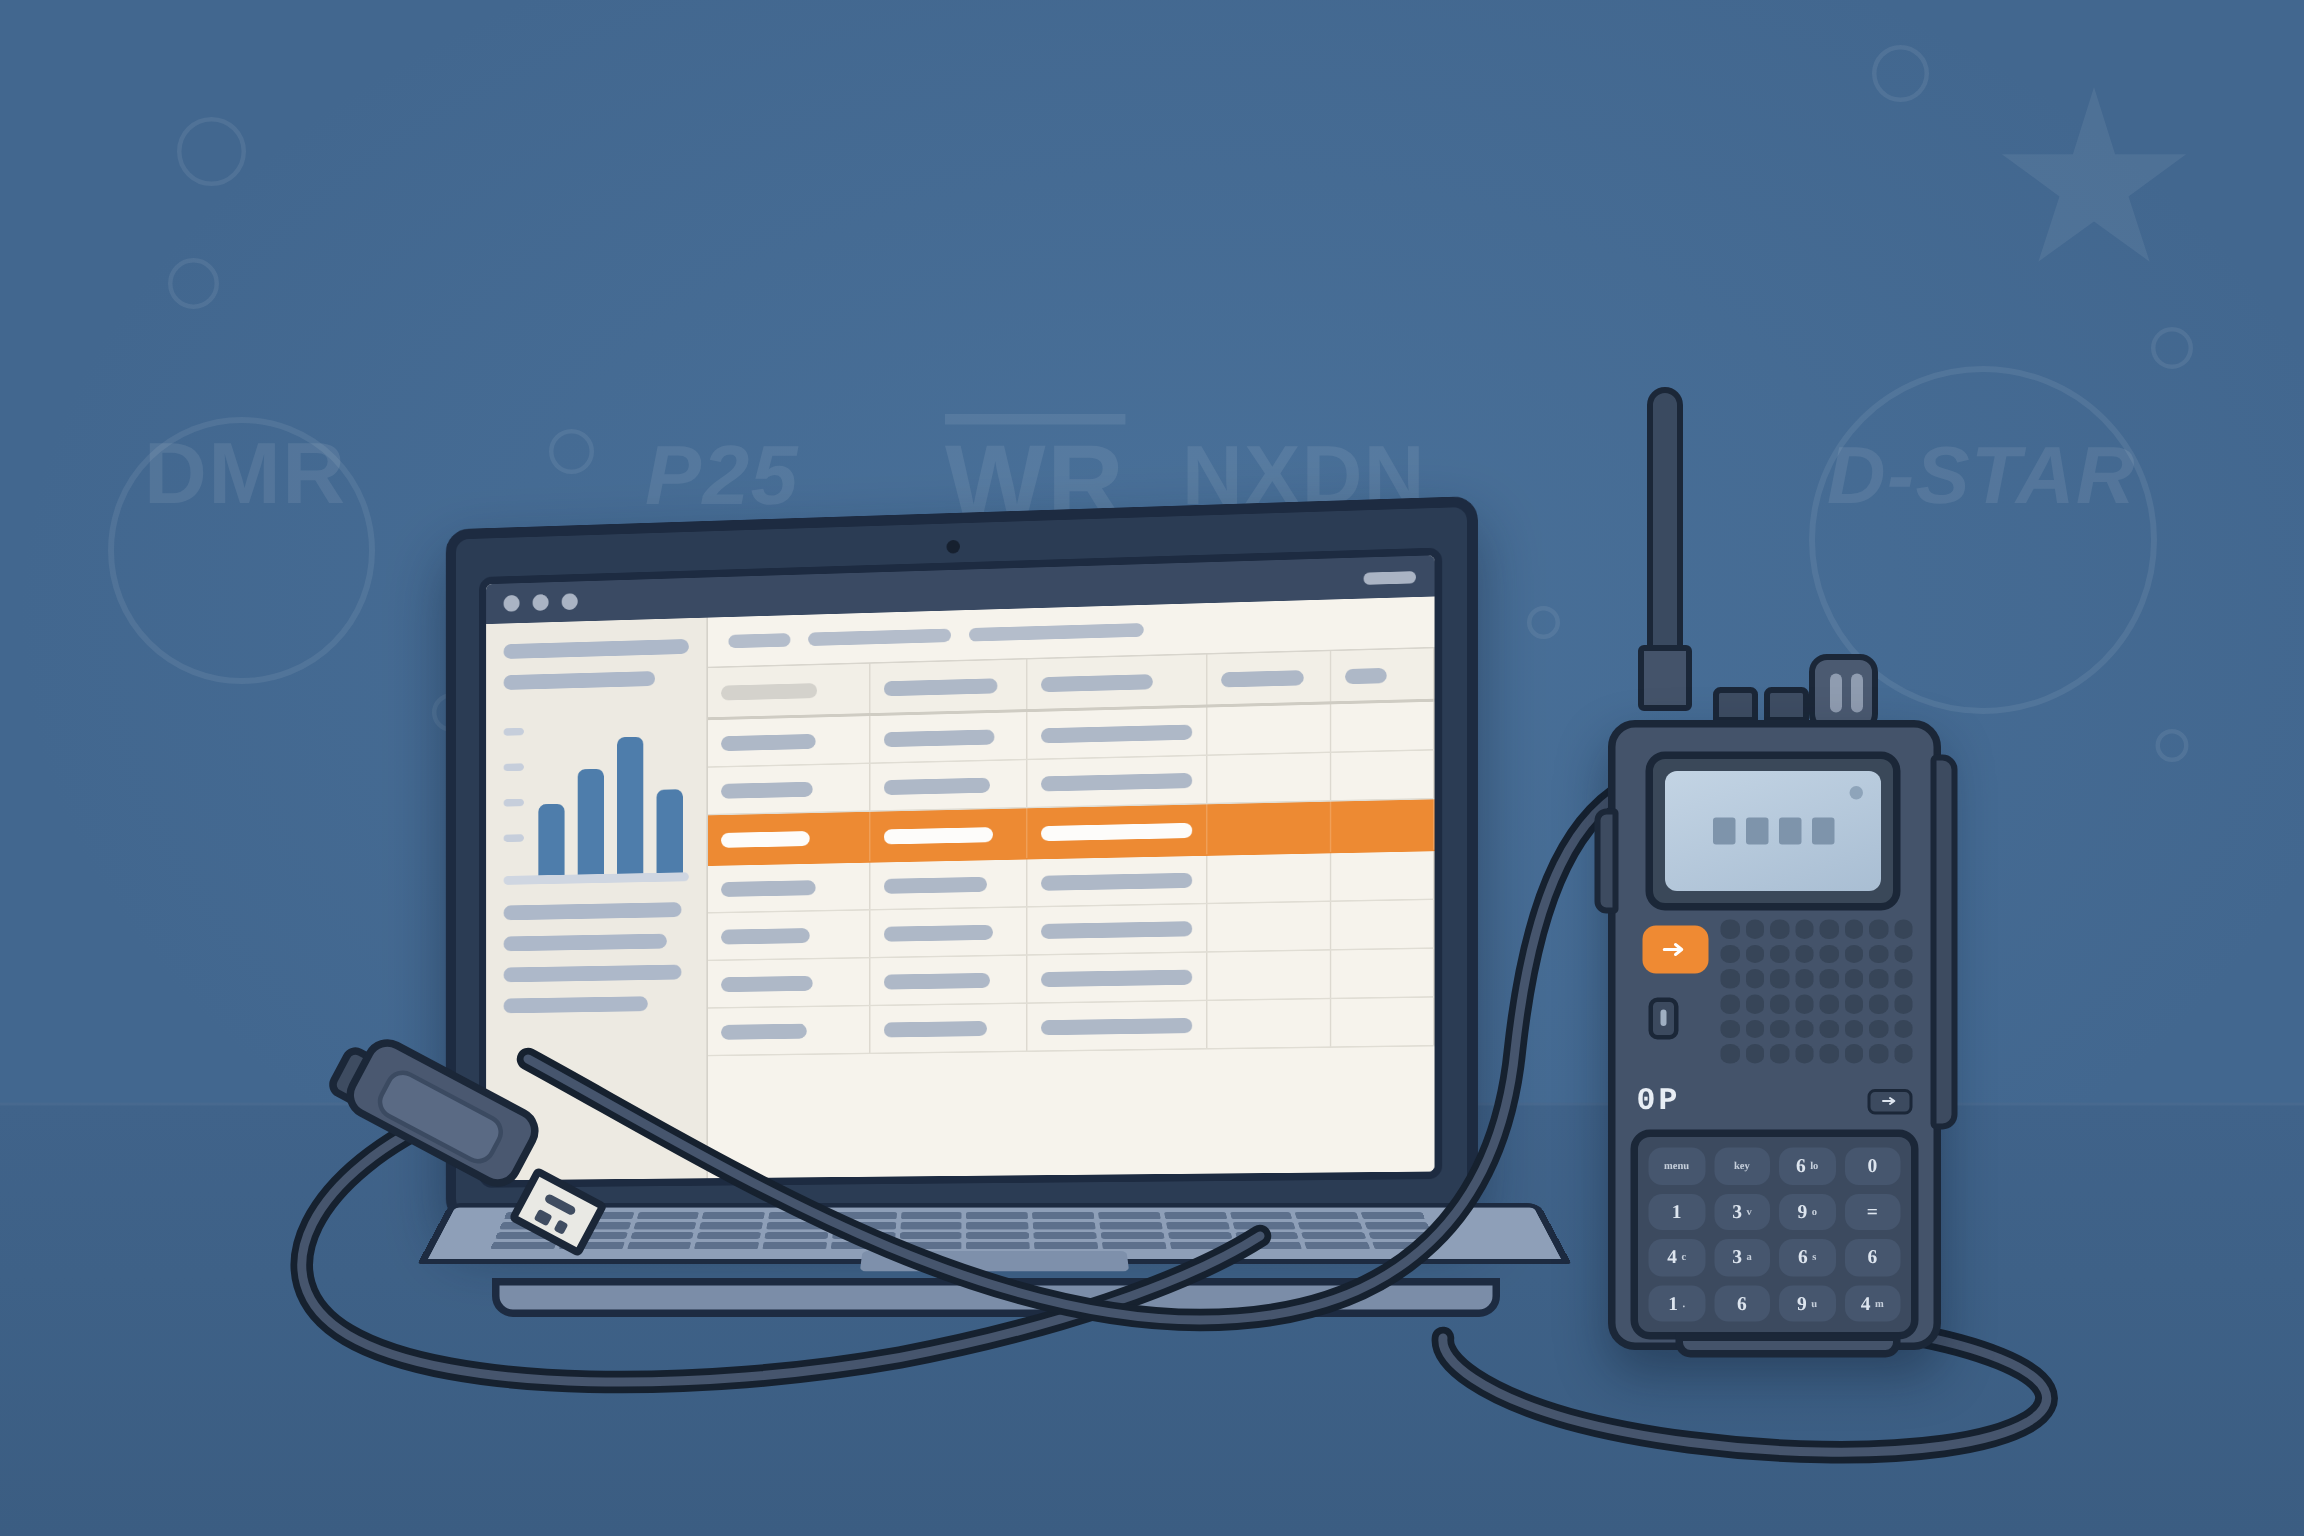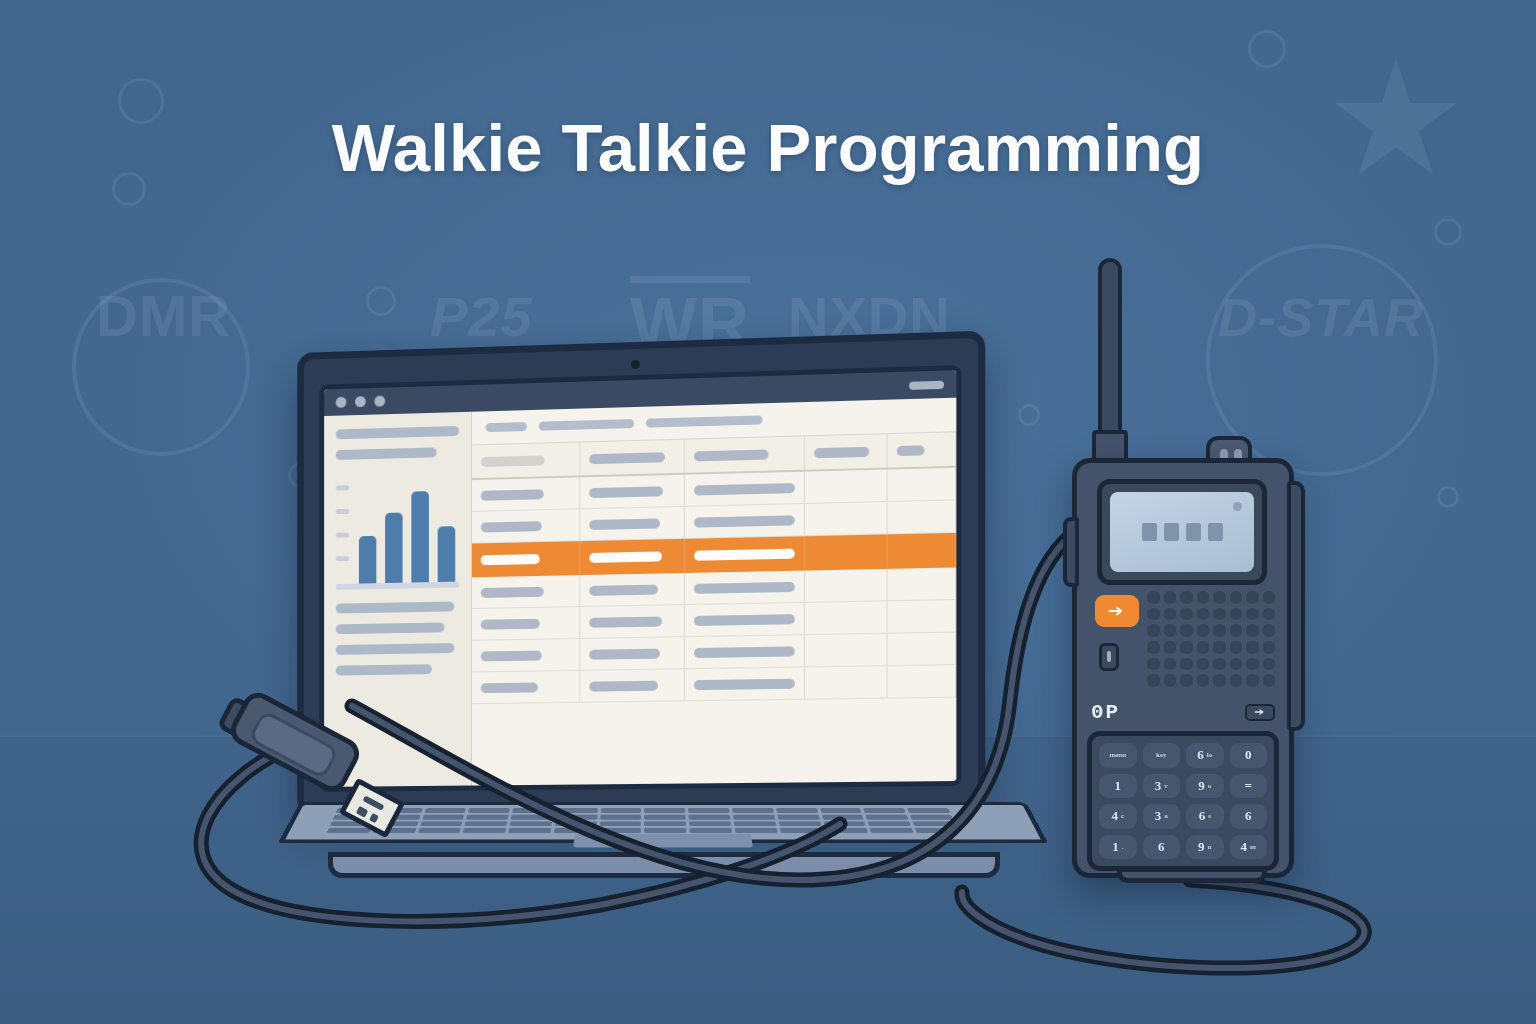--- a/index.html
+++ b/index.html
@@ -93,21 +93,21 @@
   .ant-seg{position:absolute;left:30px;top:172px;width:36px;height:44px;background:#44536a;
            border:4px solid #1b2738;border-radius:4px;}
   .knob{position:absolute;left:144px;top:178px;width:46px;height:52px;background:#4b5a71;
         border:4px solid #1b2738;border-radius:12px;}
   .knob i{position:absolute;top:9px;width:8px;height:26px;background:#8f9cb0;border-radius:4px;}
   .knob i.a{left:10px;} .knob i.b{left:24px;}
   .nub{position:absolute;top:200px;width:30px;height:24px;background:#3e4d63;
        border:4px solid #1b2738;border-radius:5px 5px 0 0;}
   .nub.n1{left:80px;} .nub.n2{left:114px;}
 
-  .body{position:absolute;left:10px;top:200px;width:222px;height:420px;background:#44536a;
+  .body{position:absolute;left:10px;top:222px;width:222px;height:420px;background:#44536a;
         border:5px solid #1b2738;border-radius:18px;box-shadow:0 16px 34px rgba(12,25,42,.40);}
   .sidebtn{position:absolute;left:-14px;top:54px;width:16px;height:70px;background:#3d4b60;
         border:4px solid #1b2738;border-radius:8px 3px 3px 8px;}
   .railR{position:absolute;right:-16px;top:18px;width:18px;height:250px;background:#3d4b60;
         border:4px solid #1b2738;border-radius:4px 10px 10px 4px;}
 
   .lcd-frame{position:absolute;left:20px;top:16px;right:22px;height:106px;background:#3a4859;
         border:5px solid #1b2738;border-radius:13px;}
   .lcd{position:absolute;inset:8px;background:linear-gradient(160deg,#c3d4e4,#a9bed3);
         border-radius:8px;display:flex;align-items:center;justify-content:center;gap:7px;}
@@ -182,21 +182,20 @@
       <div class="ring" style="left: 1206px; top: 244px; width: 232px; height: 232px; border-width: 4px;"></div>
       <div class="star" style="left: 1332px; top: 58px; width: 128px; height: 128px;"></div>
       <div class="wm" style="left: 96px; top: 282px; font-size: 58px;">DMR</div>
       <div class="wm" style="left: 430px; top: 284px; font-size: 56px; font-style: italic;">P25</div>
       <div class="wm" style="left: 630px; top: 282px; font-size: 71px; text-decoration: overline;">WR</div>
       <div class="wm" style="left: 788px; top: 284px; font-size: 56px;">NXDN</div>
       <div class="wm" style="left: 1218px; top: 286px; font-size: 54px; font-style: italic;">D-STAR</div>
     </div>
 
   <h1 class="headline">
-    <span class="l1">Walkie Talkie Programming</span>
   </h1>
 
   <div id="laptop">
 
     <div class="lid">
       <div class="cam"></div>
       <div class="lid-inner">
         <div class="screen">
 
           <div class="titlebar">

